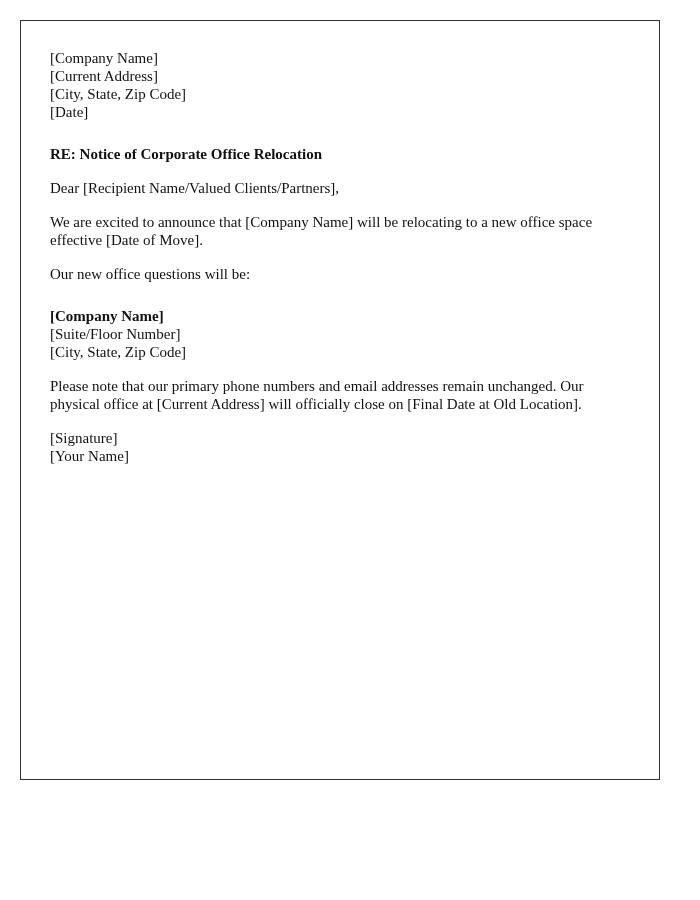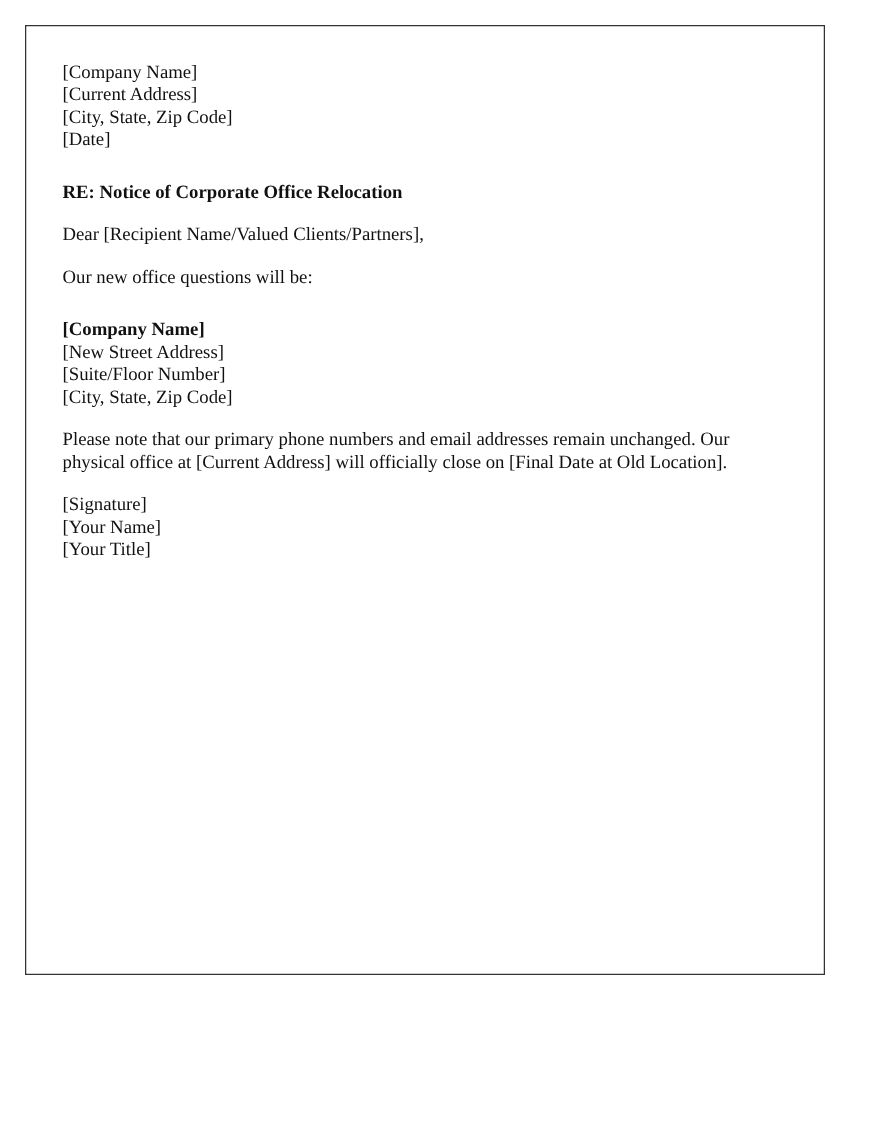--- a/index.html
+++ b/index.html
@@ -50,34 +50,33 @@
     <span class="line">[Company Name]</span>
     <span class="line">[Current Address]</span>
     <span class="line">[City, State, Zip Code]</span>
     <span class="line">[Date]</span>
   </div>
 
   <p class="bold">RE: Notice of Corporate Office Relocation</p>
 
   <p>Dear [Recipient Name/Valued Clients/Partners],</p>
 
+  <p>We are excited to announce that [Company Name] will be relocating to a new office space effective [Date of Move].</p>
 
   <p>Our new office questions will be:</p>
 
   <div class="block">
     <span class="line bold">[Company Name]</span>
-    <span class="line">[New Street Address]</span>
     <span class="line">[Suite/Floor Number]</span>
     <span class="line">[City, State, Zip Code]</span>
   </div>
 
   <p>Please note that our primary phone numbers and email addresses remain unchanged. Our physical office at [Current Address] will officially close on [Final Date at Old Location].</p>
 
 
 
 
   <div class="block">
     <span class="line">[Signature]</span>
     <span class="line">[Your Name]</span>
-    <span class="line">[Your Title]</span>
   </div>
 
 </div>
 
 </body></html>

